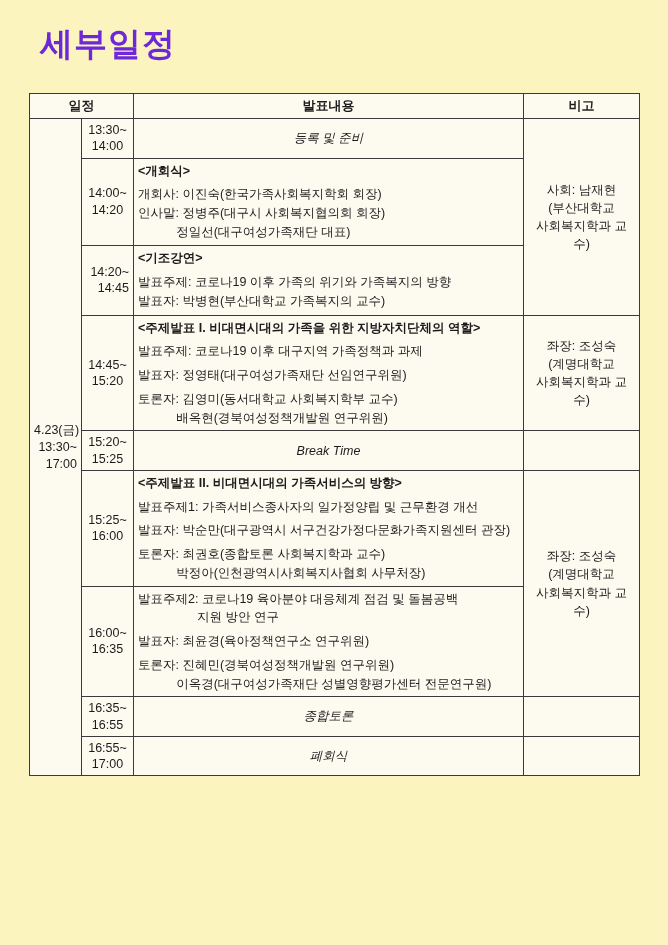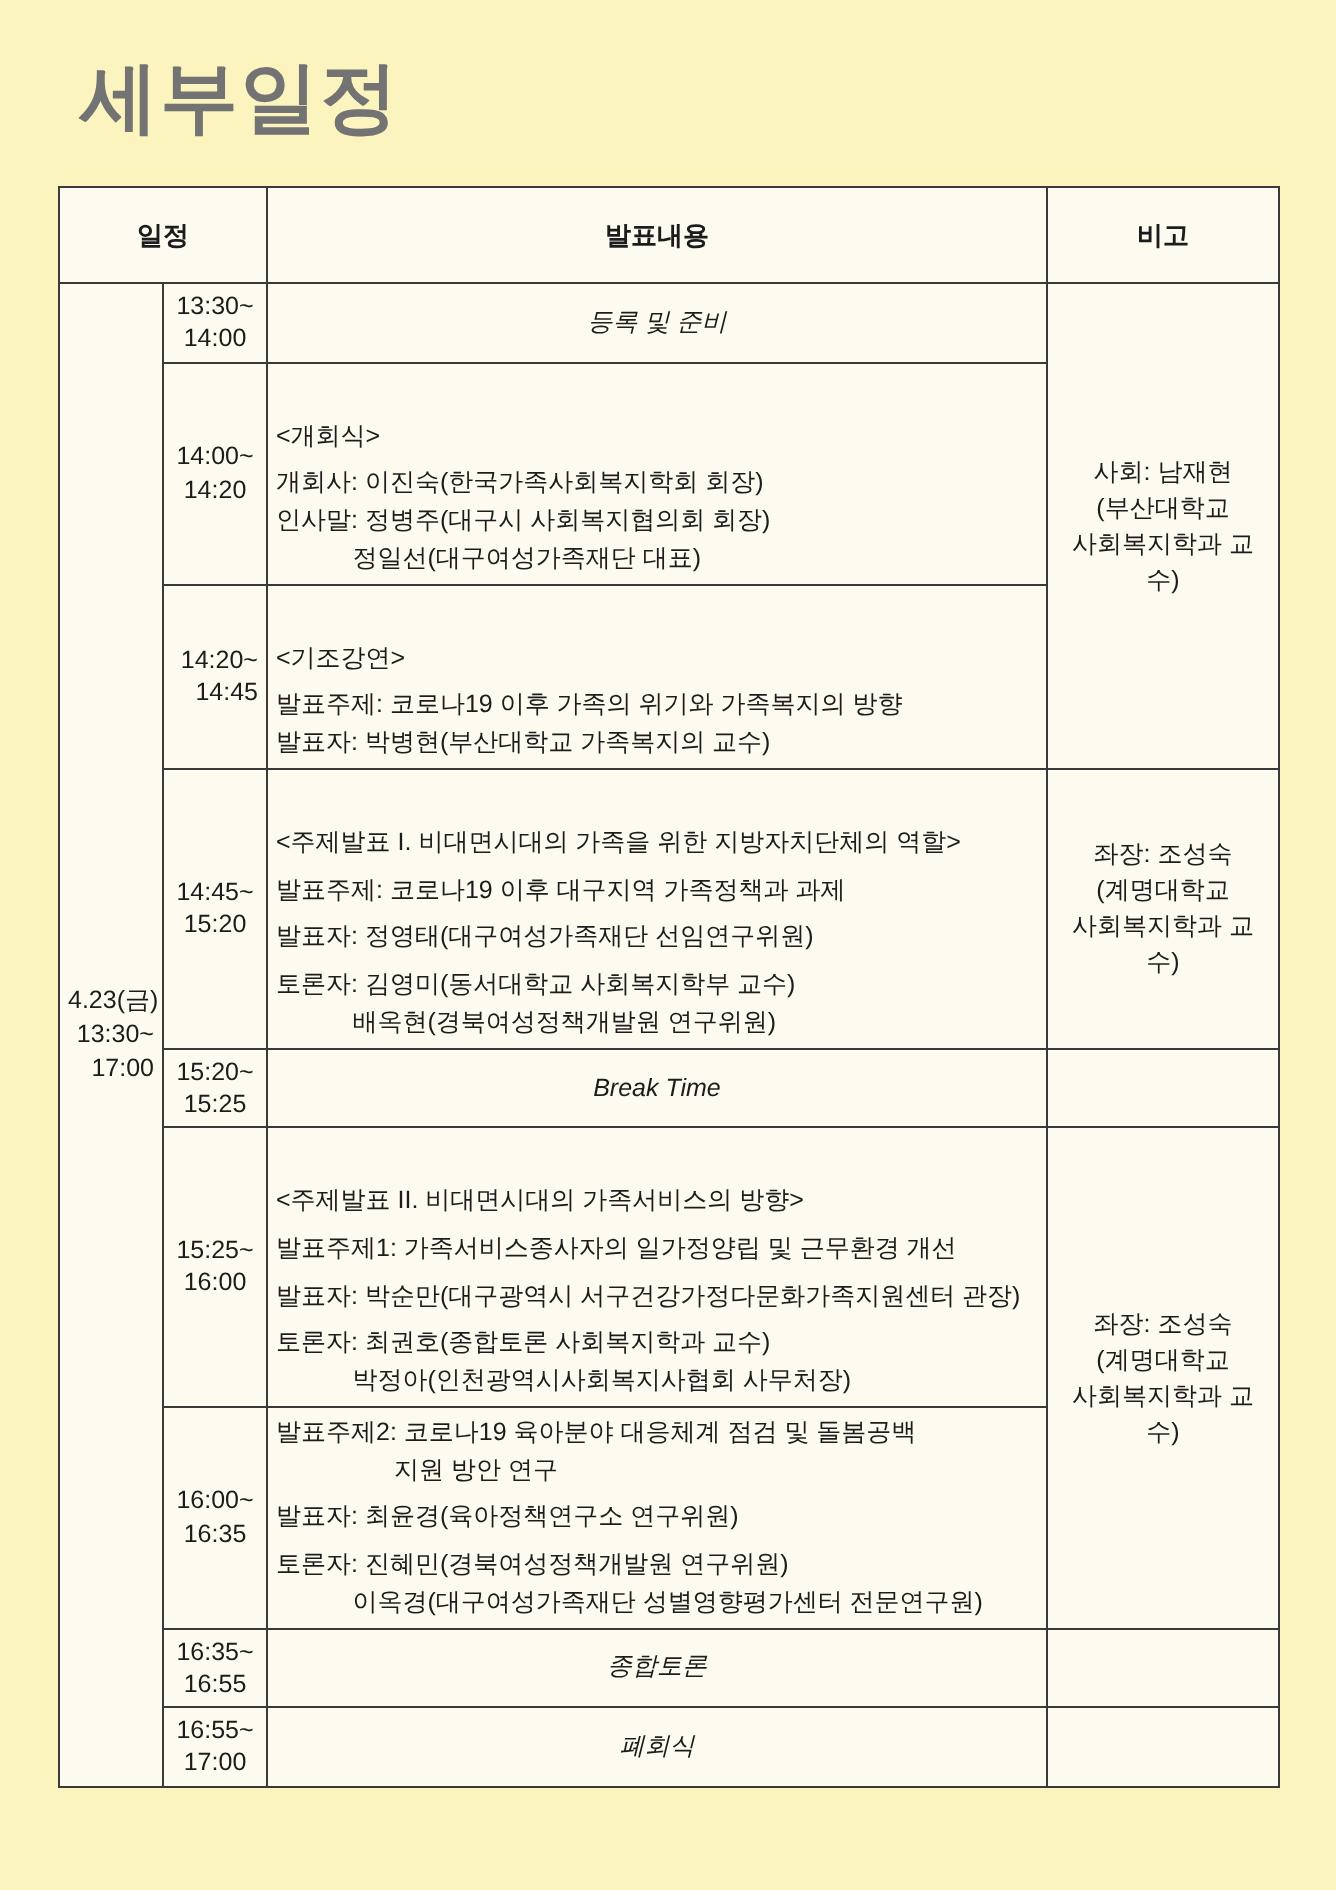--- a/index.html
+++ b/index.html
@@ -13,43 +13,43 @@
     color: #1c1c1c;
     overflow: hidden;
   }
   .page {
     position: relative;
     width: 668px; height: 945px;
   }
   .doc-title {
     position: absolute;
     left: 40px; top: 22px;
-    font-size: 39px;
+    font-size: 33px;
     font-weight: bold;
-    color: #737373;
+    color: #6d28d9;
     letter-spacing: 1px;
   }
   table.schedule {
     position: absolute;
     left: 29px; top: 93px;
     width: 610px;
     border-collapse: collapse;
     background: #fdfaf0;
     table-layout: fixed;
   }
   table.schedule th, table.schedule td {
     border: 1px solid #3a3a3a;
     font-size: 12.5px;
     padding: 3px 4px;
     vertical-align: middle;
   }
   table.schedule th {
     font-weight: bold;
     text-align: center;
-    height: 48px;
+    height: 25px;
     font-size: 13px;
   }
   .col-day { width: 52px; }
   .col-time { width: 52px; }
   .col-content { width: 390px; }
   .col-note { width: 116px; }
 
   td.daycell {
     text-align: right;
     font-size: 12px;
@@ -72,21 +72,21 @@
     text-align: center;
     font-size: 13px;
     font-style: italic;
   }
   td.contentcell {
     text-align: left;
     padding: 7px 8px 7px 10px;
     line-height: 1.5;
   }
   .ln { display: block; font-size: 12.5px; white-space: pre; }
-  .ln.head { font-weight: normal; margin-bottom: 5px; margin-top: 24px; }
+  .ln.head { font-weight: bold; margin-bottom: 5px; }
   .ln.gap { margin-top: 5px; }
   .ln.tight { margin-top: 0px; }
 </style>
 </head>
 <body>
 
 <div class="page">
 
   <div class="doc-title">세부일정</div>
 

